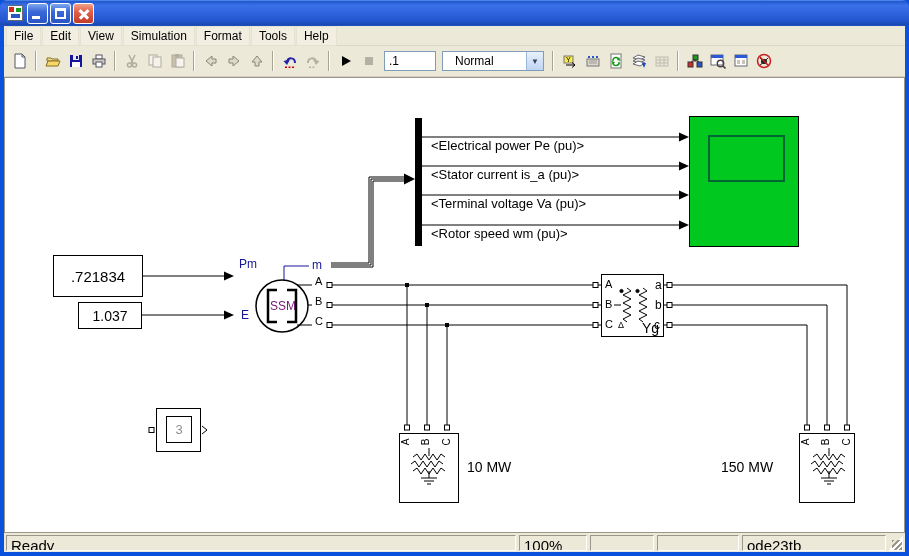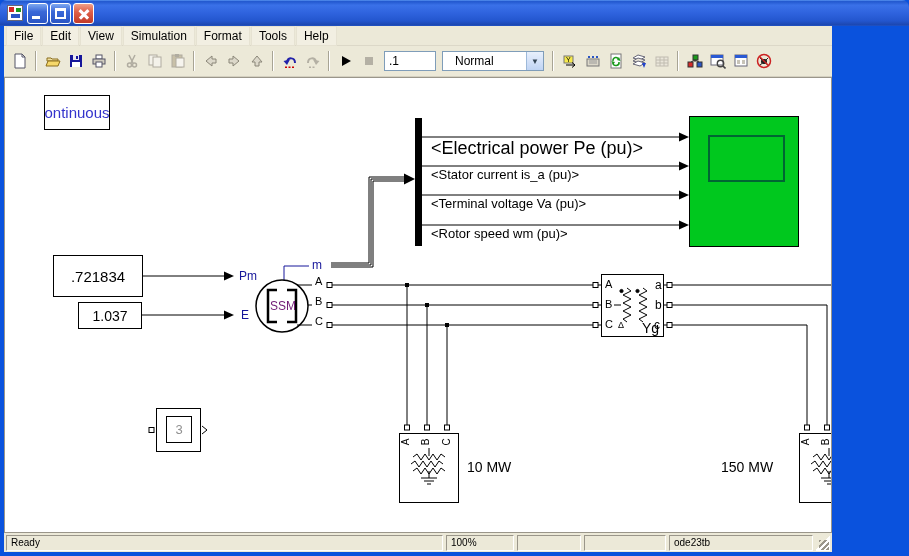--- a/index.html
+++ b/index.html
@@ -14,41 +14,41 @@
   .title-text{font-size:13px;font-weight:bold;text-shadow:1px 1px 1px #1a3a8a;flex:1;white-space:nowrap;overflow:hidden;}
   .winbtns{display:flex;gap:2px;}
   .wbtn{width:21px;height:21px;border-radius:3px;border:1px solid #fff;position:relative;
     background:linear-gradient(to bottom,#7da8f0 0%,#3a68d8 40%,#2a55c4 100%);}
   .wbtn.close{background:linear-gradient(to bottom,#f0a088 0%,#e0614a 40%,#c23a28 100%);}
   .glyph-min{position:absolute;left:4px;bottom:4px;width:8px;height:3px;background:#fff;}
   .glyph-max{position:absolute;left:4px;top:4px;width:11px;height:11px;border:2px solid #fff;border-top-width:3px;}
   .glyph-x1,.glyph-x2{position:absolute;left:4px;top:9px;width:12px;height:2.5px;background:#fff;}
   .glyph-x1{transform:rotate(45deg);} .glyph-x2{transform:rotate(-45deg);}
   
-  .content{position:absolute;left:4px;top:26px;width:828px;height:526px;background:#ece9d8;display:flex;flex-direction:column;}
+  .content{position:absolute;left:4px;top:26px;width:901px;height:526px;background:#ece9d8;display:flex;flex-direction:column;}
   .menubar{height:20px;display:flex;align-items:center;padding-left:2px;font-size:12px;color:#000;border-bottom:1px solid #dcd8c8;}
   .menu-item{padding:2px 7px;margin-right:1px;border:1px solid #e6e2d2;background:#f2efe2;}
   .toolbar{height:31px;display:flex;align-items:center;padding:0 4px;border-bottom:1px solid #d4d0c0;}
   .tb-btn{width:23px;height:22px;display:flex;align-items:center;justify-content:center;border:1px solid transparent;}
   .sep{width:0;height:20px;border-left:1px solid #a8a494;border-right:1px solid #fff;margin:0 4px;}
   .sim-time{width:52px;height:20px;border:1px solid #7f9db9;background:#fff;font:12px "Liberation Sans",sans-serif;padding:1px 4px;margin:0 6px 0 4px;}
   .combo{width:102px;height:20px;border:1px solid #7f9db9;background:#fff;display:flex;align-items:center;font-size:12px;}
   .combo span{flex:1;padding-left:12px;}
   .combo-btn{width:17px;height:18px;background:linear-gradient(to bottom,#e8f0fc,#c0d4f4);border-left:1px solid #9db9d9;
     display:flex;align-items:center;justify-content:center;font-size:8px;color:#345;}
   
   .canvas{position:relative;flex:1;background:#fff;border:1px solid #9a968a;overflow:hidden;}
   .abs{position:absolute;}
   .blk{position:absolute;border:1px solid #000;background:#fff;}
   .lbl{position:absolute;white-space:nowrap;color:#000;line-height:1;}
   .navy{color:#16169a;}
   .ctext{display:flex;align-items:center;justify-content:center;width:100%;height:100%;overflow:hidden;}
   .vlabel{position:absolute;font-size:10px;transform:rotate(-90deg);transform-origin:center;line-height:1;}
   
-  .statusbar{height:19px;display:flex;align-items:center;gap:3px;padding:1px 2px;font-size:10px;color:#000;border-radius:7px;}
+  .statusbar{height:19px;display:flex;align-items:center;gap:3px;padding:1px 2px;font-size:15px;color:#000;border-radius:7px;}
   .cell{height:16px;border:1px solid;border-color:#9a968a #fff #fff #9a968a;padding:1px 4px;background:#ece9d8;white-space:nowrap;overflow:hidden;}
   .grip{width:14px;height:16px;background:
     linear-gradient(135deg,transparent 50%,#fff 50%) ;position:relative;}
   .grip::after{content:"";position:absolute;right:1px;bottom:1px;width:10px;height:10px;
     background:repeating-linear-gradient(135deg,#9a968a 0 2px,transparent 2px 4px);}
 </style>
 </head>
 <body>
 
 <div class="win">
@@ -382,42 +382,39 @@
           <path d="M824,393 V400"></path>
           <path d="M816,400 H832 M819,403 H829 M822,406 H826"></path>
         </g>
 
         <g>
           <rect x="144" y="349.5" width="5" height="5" fill="#fff" stroke="#000"></rect>
           <polyline points="197,348 202,352 197,356" fill="none" stroke="#000"></polyline>
         </g>
       </svg>
 
-      <div class="blk" style="left:39px;top:17px;width:66px;height:35px;">
-        <div class="ctext" style="font-size:15px;color:#3333cc;">ontinuous</div>
-      </div>
 
       <div class="blk" style="left:684px;top:38px;width:110px;height:131px;background:#00c81e;">
         <div class="abs" style="left:18px;top:18px;width:77px;height:47px;border:2px solid #063;"></div>
       </div>
 
-      <span class="lbl" style="left:426px;top:61px;font-size:18px;">&lt;Electrical power Pe (pu)&gt;</span>
+      <span class="lbl" style="left:426px;top:61px;font-size:13px;">&lt;Electrical power Pe (pu)&gt;</span>
       <span class="lbl" style="left:426px;top:90px;font-size:13px;">&lt;Stator current is_a (pu)&gt;</span>
       <span class="lbl" style="left:426px;top:119px;font-size:13px;">&lt;Terminal voltage Va (pu)&gt;</span>
       <span class="lbl" style="left:426px;top:149px;font-size:13px;">&lt;Rotor speed wm (pu)&gt;</span>
 
       <div class="blk" style="left:48px;top:177px;width:90px;height:42px;">
         <div class="ctext" style="font-size:15px;">.721834</div>
       </div>
       <div class="blk" style="left:73px;top:224px;width:64px;height:27px;">
         <div class="ctext" style="font-size:14px;">1.037</div>
       </div>
 
       <span class="lbl" style="left:265px;top:222px;font-size:12px;color:#701a75;">SSM</span>
-      <span class="lbl navy" style="left:234px;top:192px;font-size:12px;">Pm</span>
+      <span class="lbl navy" style="left:234px;top:180px;font-size:12px;">Pm</span>
       <span class="lbl navy" style="left:236px;top:231px;font-size:12px;">E</span>
       <span class="lbl navy" style="left:307px;top:181px;font-size:12px;">m</span>
       <span class="lbl" style="left:310px;top:198px;font-size:11px;">A</span>
       <span class="lbl" style="left:310px;top:218px;font-size:11px;">B</span>
       <span class="lbl" style="left:310px;top:238px;font-size:11px;">C</span>
 
       <div class="blk" style="left:596px;top:196px;width:63px;height:63px;background:transparent;"></div>
       <span class="lbl" style="left:600px;top:201px;font-size:11px;">A</span>
       <span class="lbl" style="left:600px;top:221px;font-size:11px;">B</span>
       <span class="lbl" style="left:600px;top:241px;font-size:11px;">C</span>

